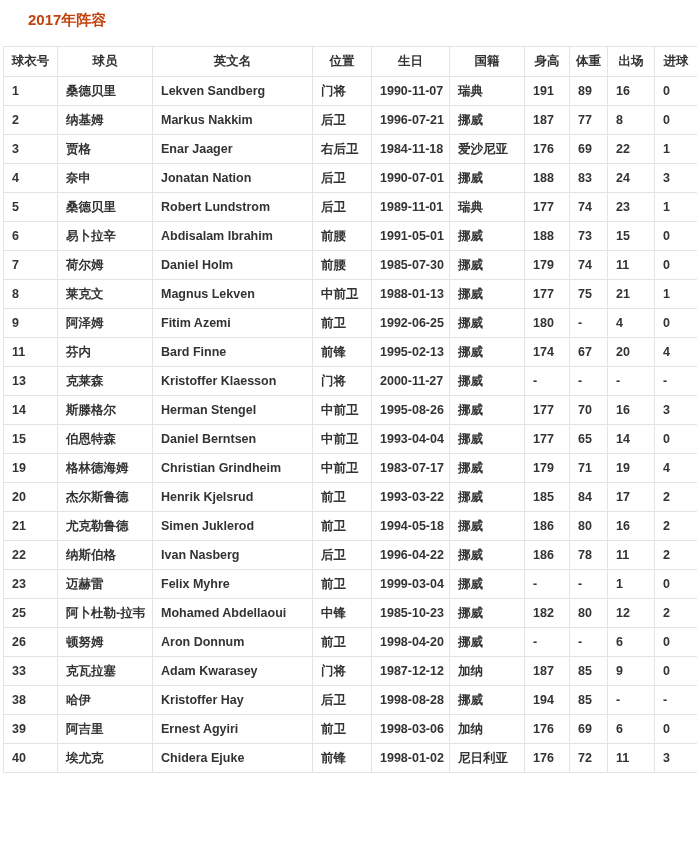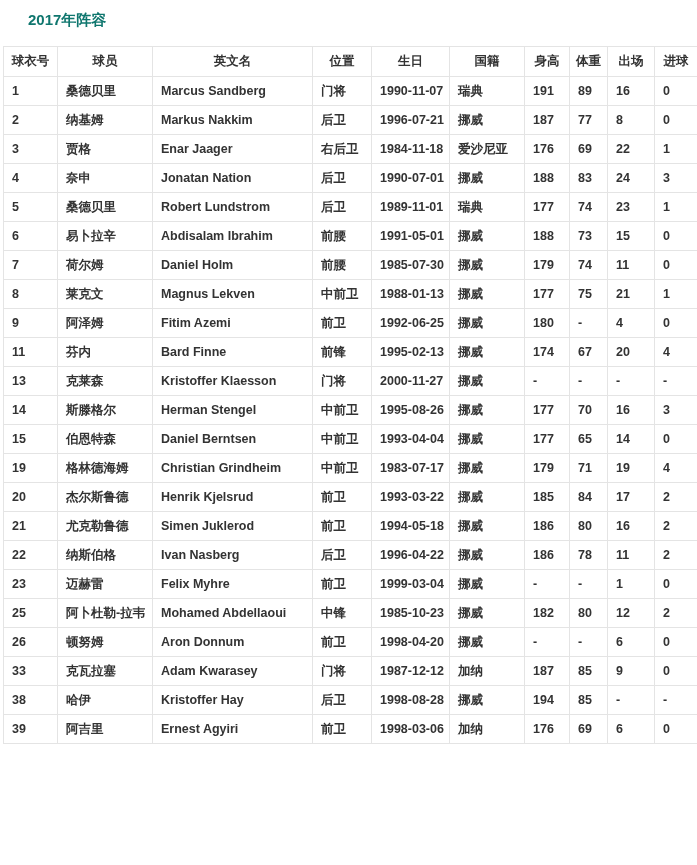--- a/index.html
+++ b/index.html
@@ -13,21 +13,21 @@
     height: 865px;
     overflow: hidden;
     font-family: "Liberation Sans", "DejaVu Sans", sans-serif;
     color: #333333;
   }
   .page-title {
     margin: 10px 16px 0 28px;
     font-size: 15px;
     line-height: 20px;
     font-weight: bold;
-    color: #0f766e;
+    color: #c2410c;
   }
   table.roster {
     border-collapse: collapse;
     table-layout: fixed;
     width: 694px;
     margin: 16px 0 12px 3px;
   }
   table.roster th,
   table.roster td {
     border: 1px solid #e4e4e4;
@@ -79,21 +79,21 @@
         <th>身高</th>
         <th>体重</th>
         <th>出场</th>
         <th>进球</th>
       </tr>
   </thead>
   <tbody>
       <tr>
         <td>1</td>
         <td>桑德贝里</td>
-        <td>Marcus Sandberg</td>
+        <td>Lekven Sandberg</td>
         <td>门将</td>
         <td>1990-11-07</td>
         <td>瑞典</td>
         <td>191</td>
         <td>89</td>
         <td>16</td>
         <td>0</td>
       </tr>
       <tr>
         <td>2</td>
@@ -352,14 +352,26 @@
         <td>阿吉里</td>
         <td>Ernest Agyiri</td>
         <td>前卫</td>
         <td>1998-03-06</td>
         <td>加纳</td>
         <td>176</td>
         <td>69</td>
         <td>6</td>
         <td>0</td>
       </tr>
+      <tr>
+        <td>40</td>
+        <td>埃尤克</td>
+        <td>Chidera Ejuke</td>
+        <td>前锋</td>
+        <td>1998-01-02</td>
+        <td>尼日利亚</td>
+        <td>176</td>
+        <td>72</td>
+        <td>11</td>
+        <td>3</td>
+      </tr>
     </tbody>
 </table>
 
 </body></html>

